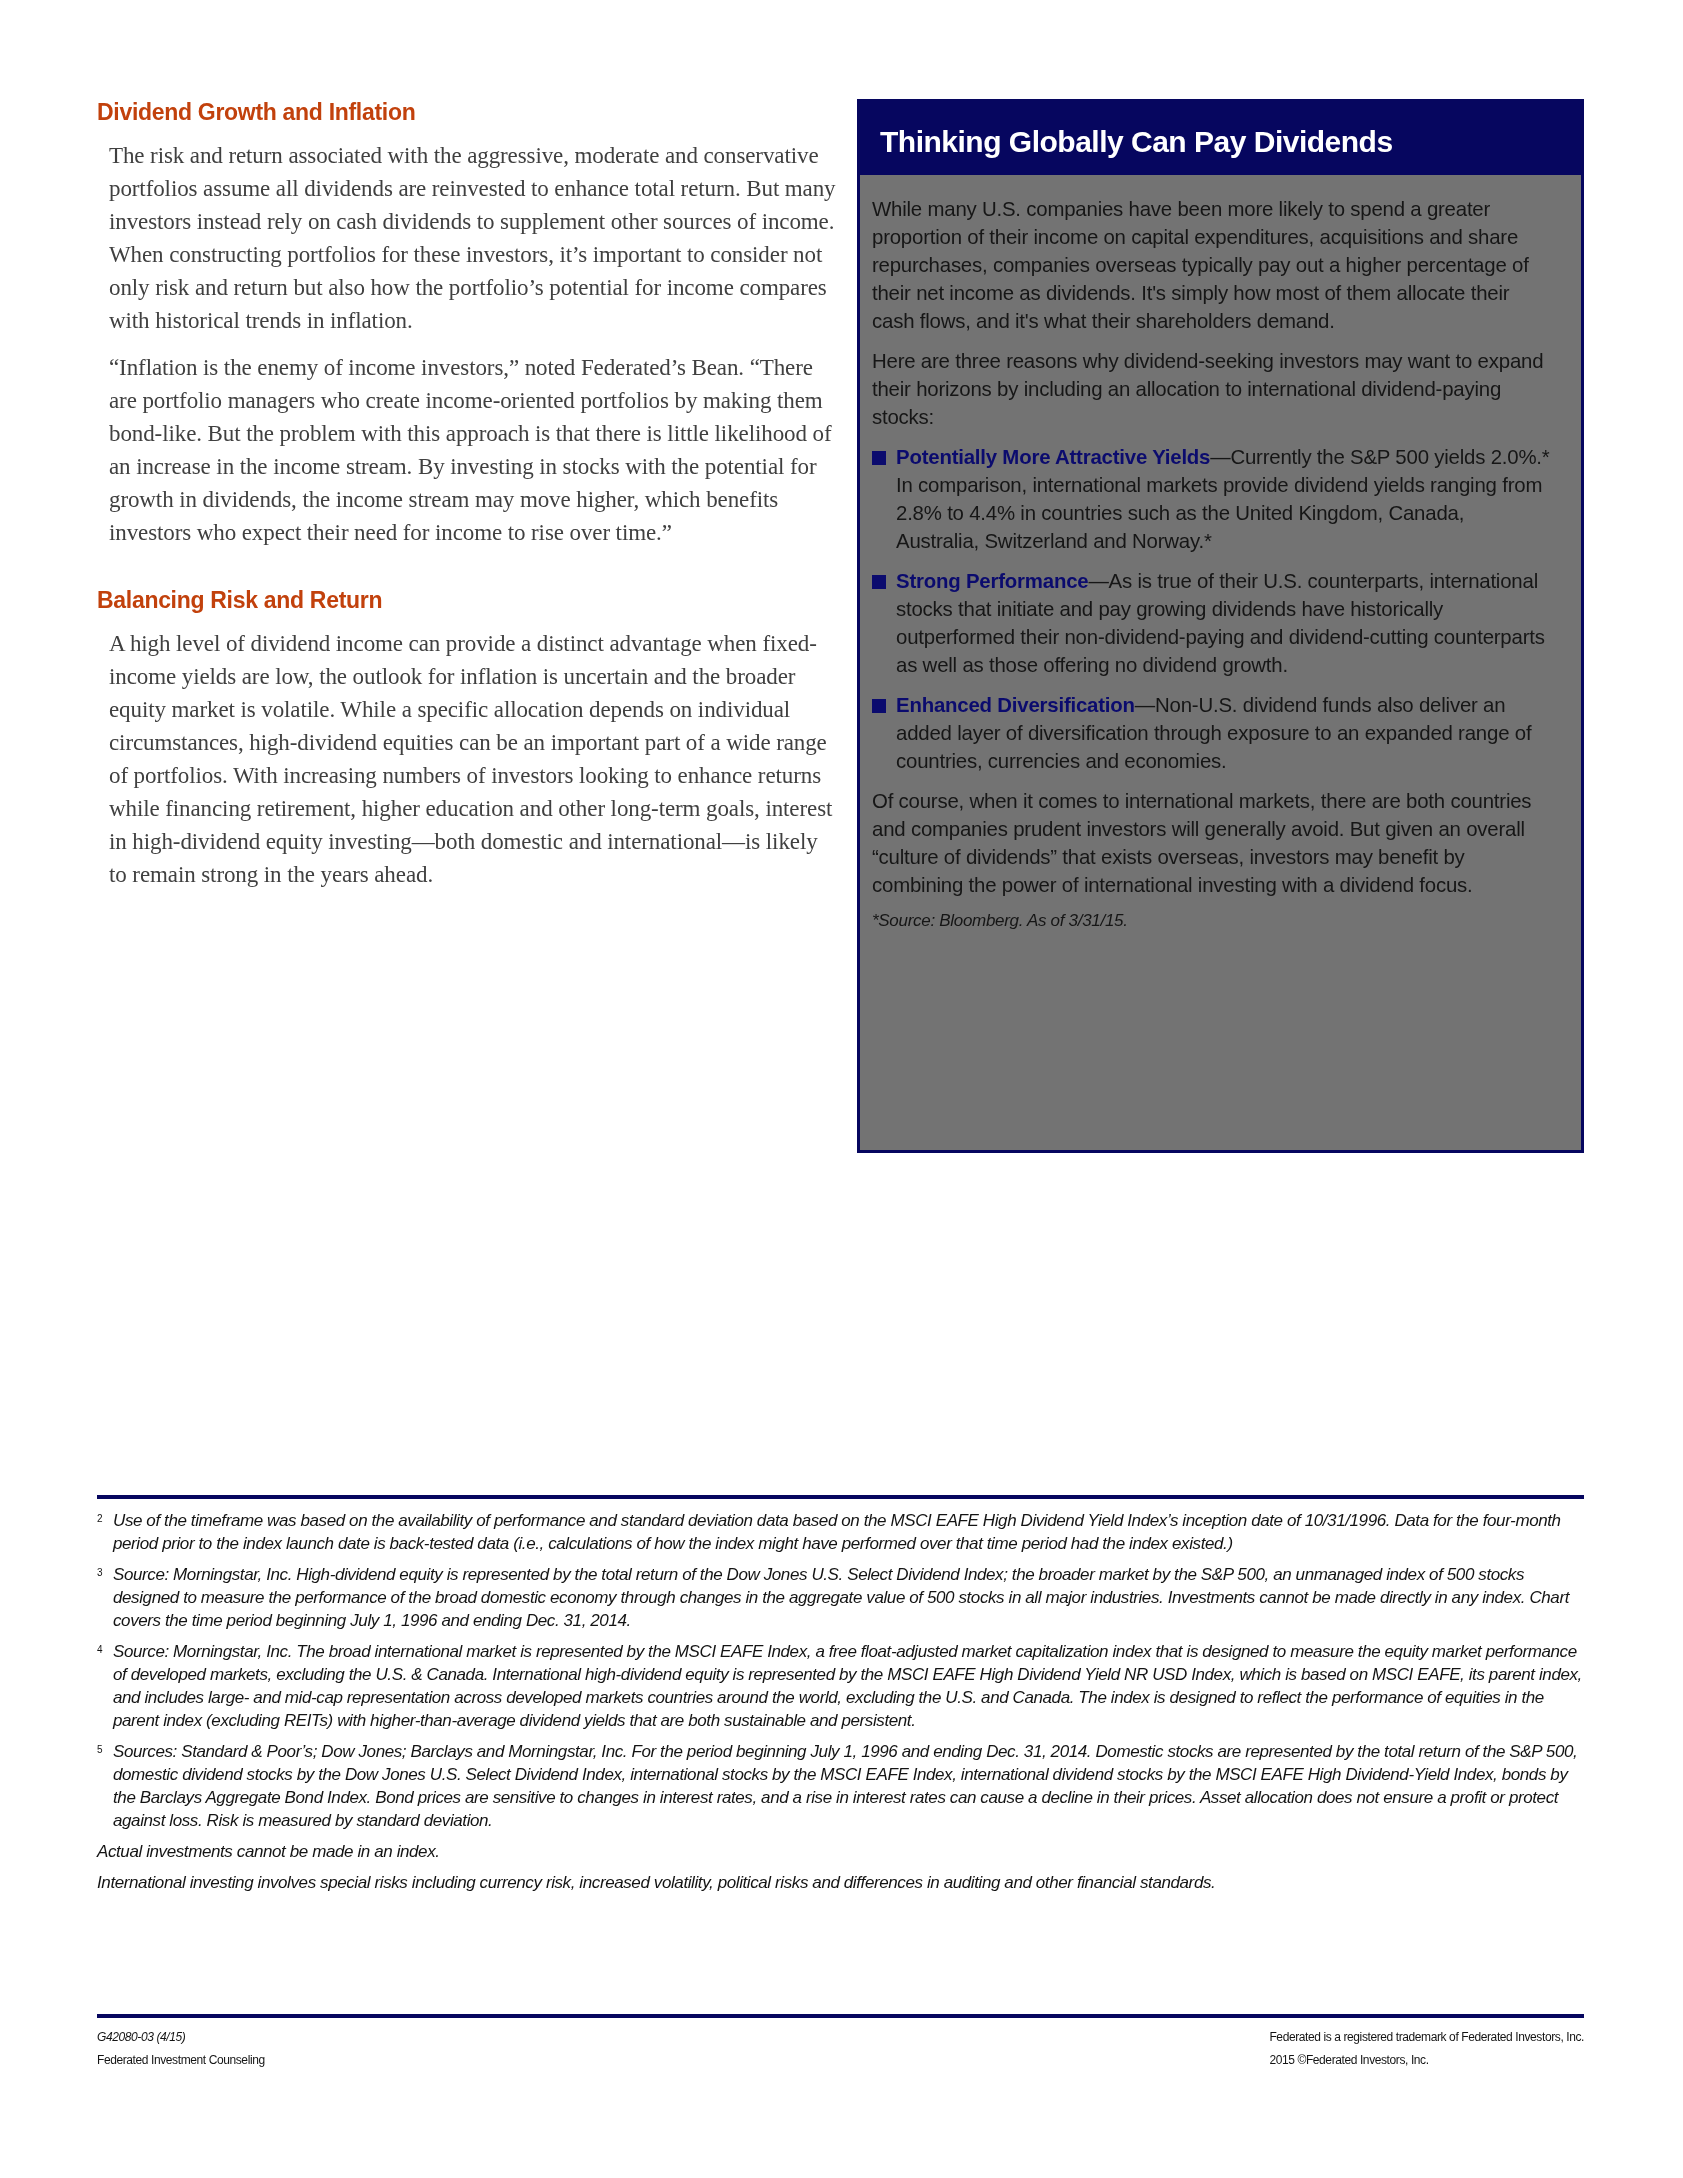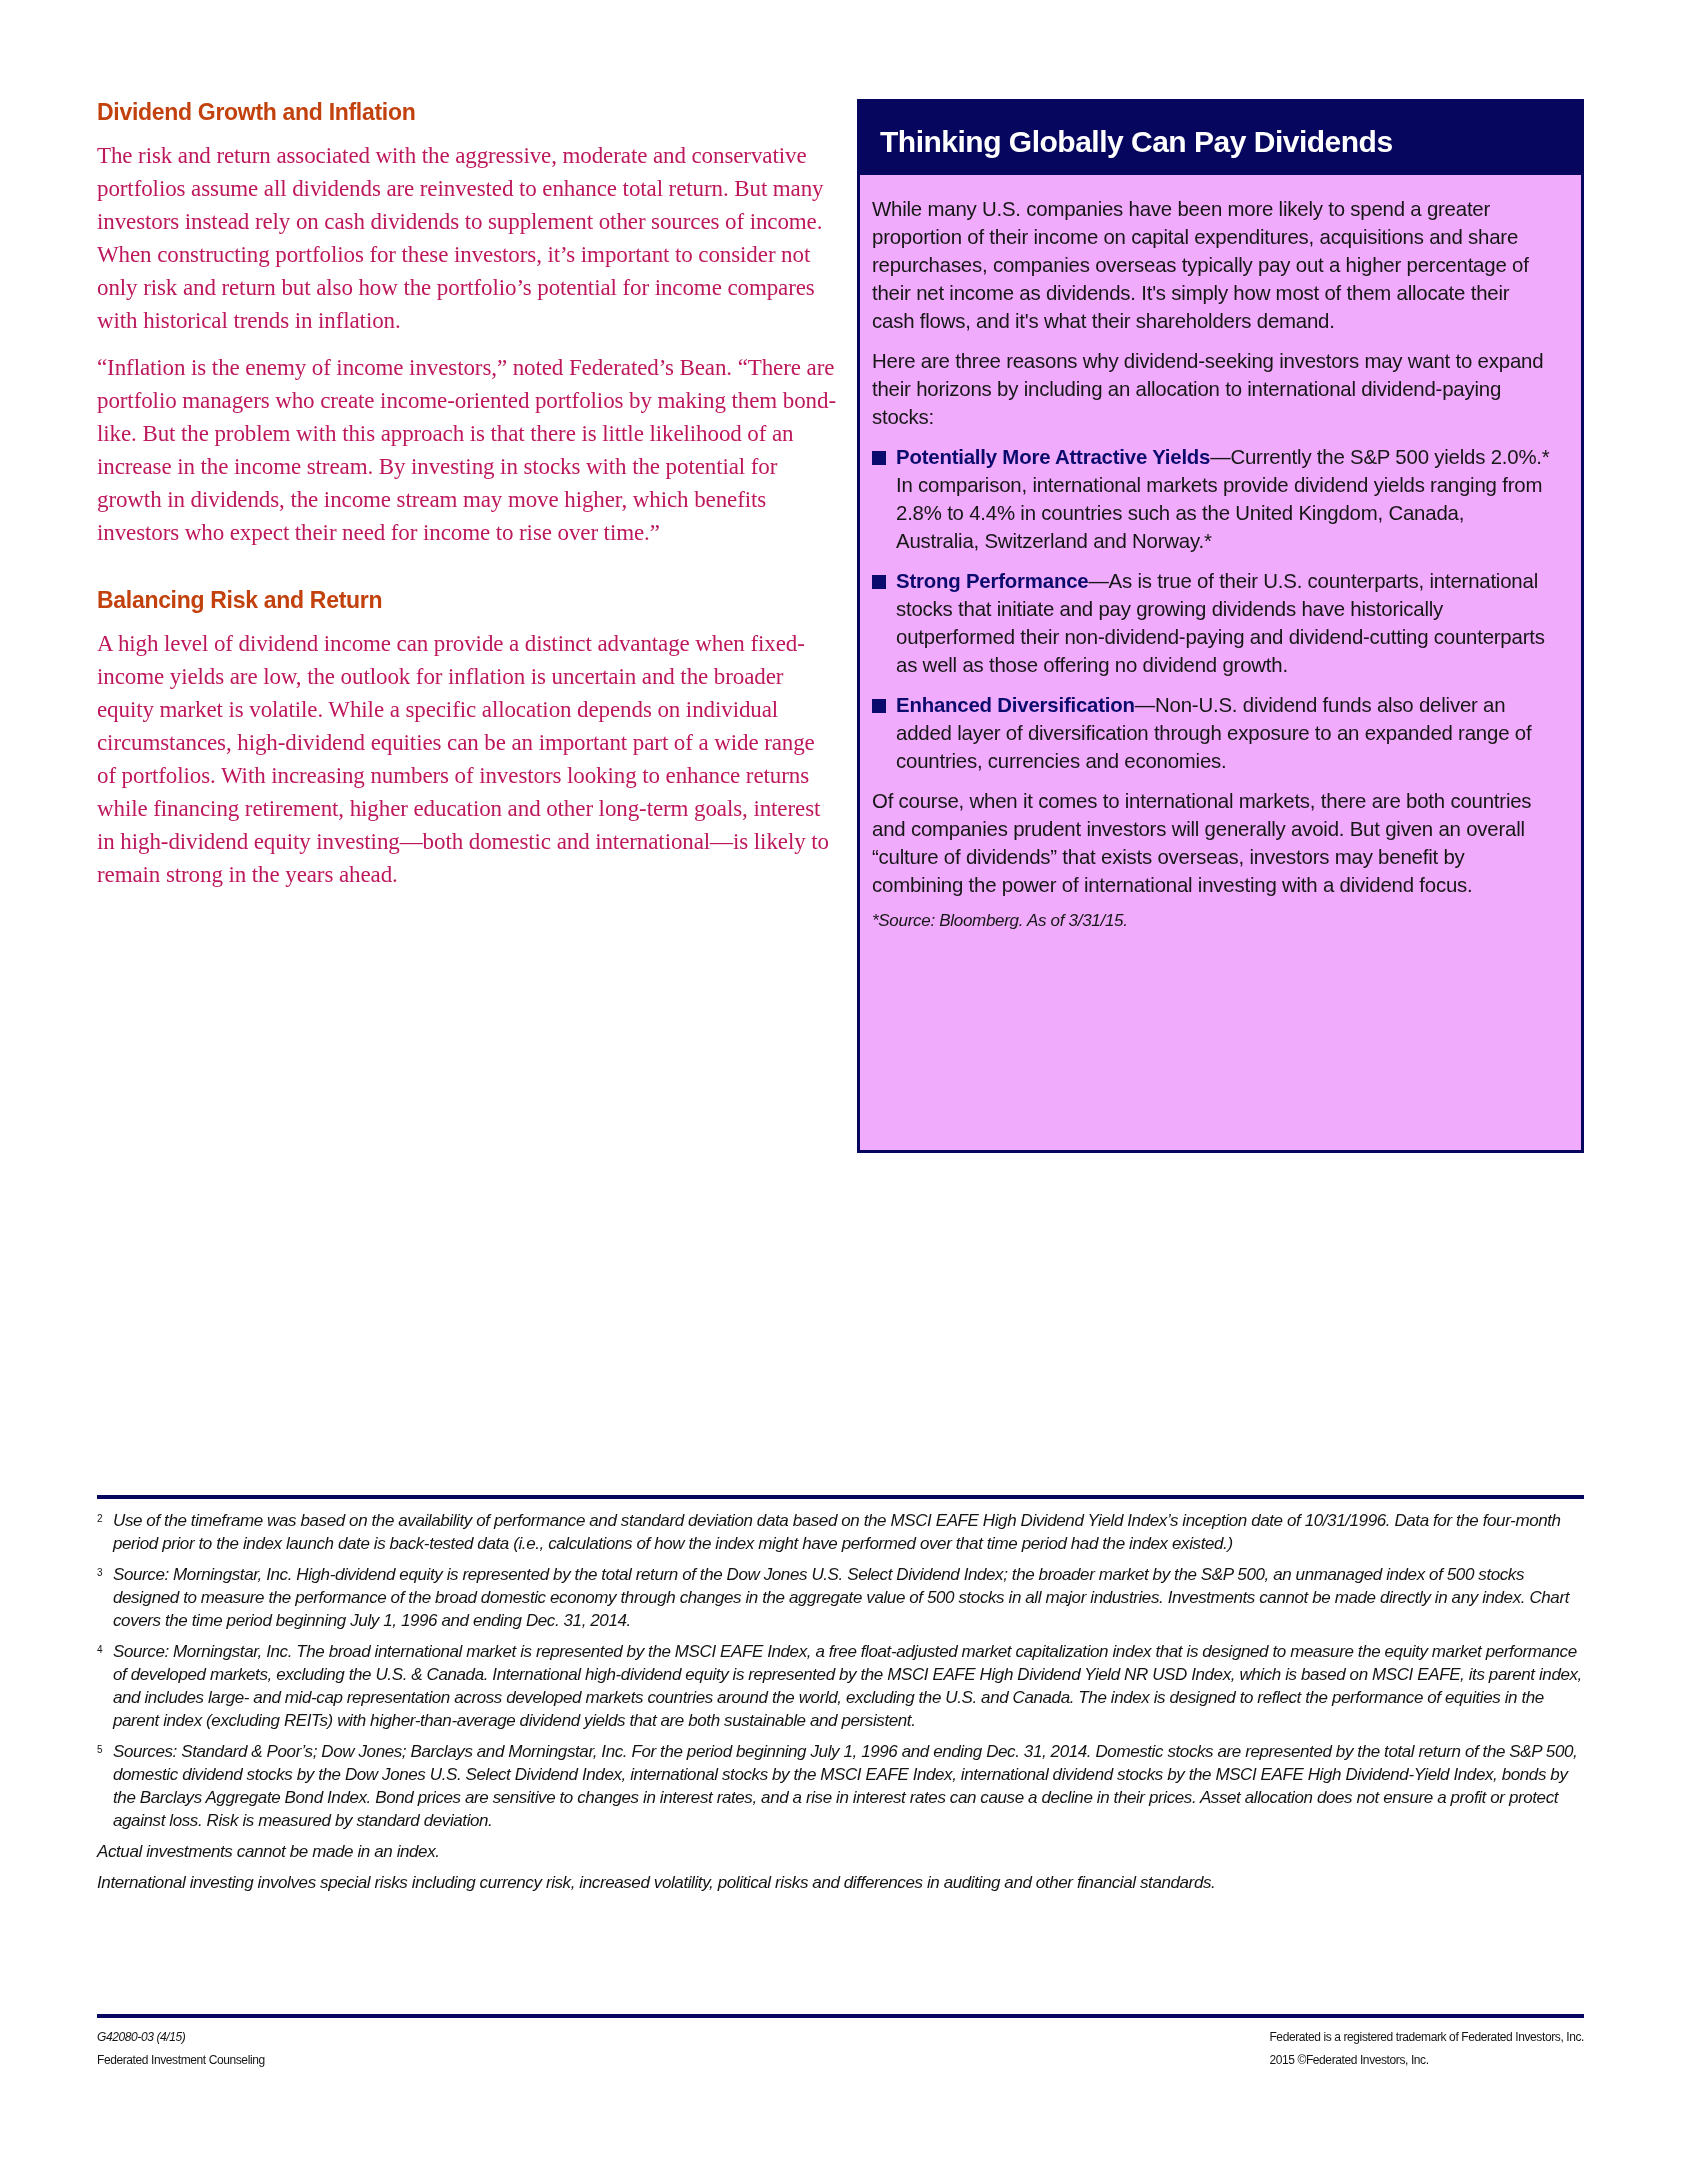--- a/index.html
+++ b/index.html
@@ -10,27 +10,27 @@
   .left-col {
     position: absolute; left: 97px; top: 95px; width: 739px;
   }
   .section-heading {
     font-family: "Liberation Sans", sans-serif; font-weight: bold;
     color: #c2410c; font-size: 23px; letter-spacing: -0.3px;
     margin: 0 0 10px 0; line-height: 34px;
   }
   .body-para {
     font-family: "Liberation Serif", serif; font-size: 23px; line-height: 33px;
-    margin: 0 0 14px 0; color: #be185d; letter-spacing: -0.1px;
+    margin: 0 0 14px 12px; color: #404040; letter-spacing: -0.1px;
   }
   .body-para.second { margin-bottom: 34px; }
 
   .sidebar-box {
     position: absolute; left: 857px; top: 99px; width: 721px; height: 1048px;
-    border: 3px solid #06065f; background: #f0abfc;
+    border: 3px solid #06065f; background: #737373;
   }
   .sidebar-header {
     background: #06065f; height: 73px; padding: 0 0 0 20px;
     display: flex; align-items: center;
   }
   .sidebar-title {
     font-family: "Liberation Sans", sans-serif; font-weight: bold; color: #ffffff;
     font-size: 30px; letter-spacing: -0.5px; margin-top: 6px;
   }
   .sidebar-body { padding: 20px 30px 0 12px; }

